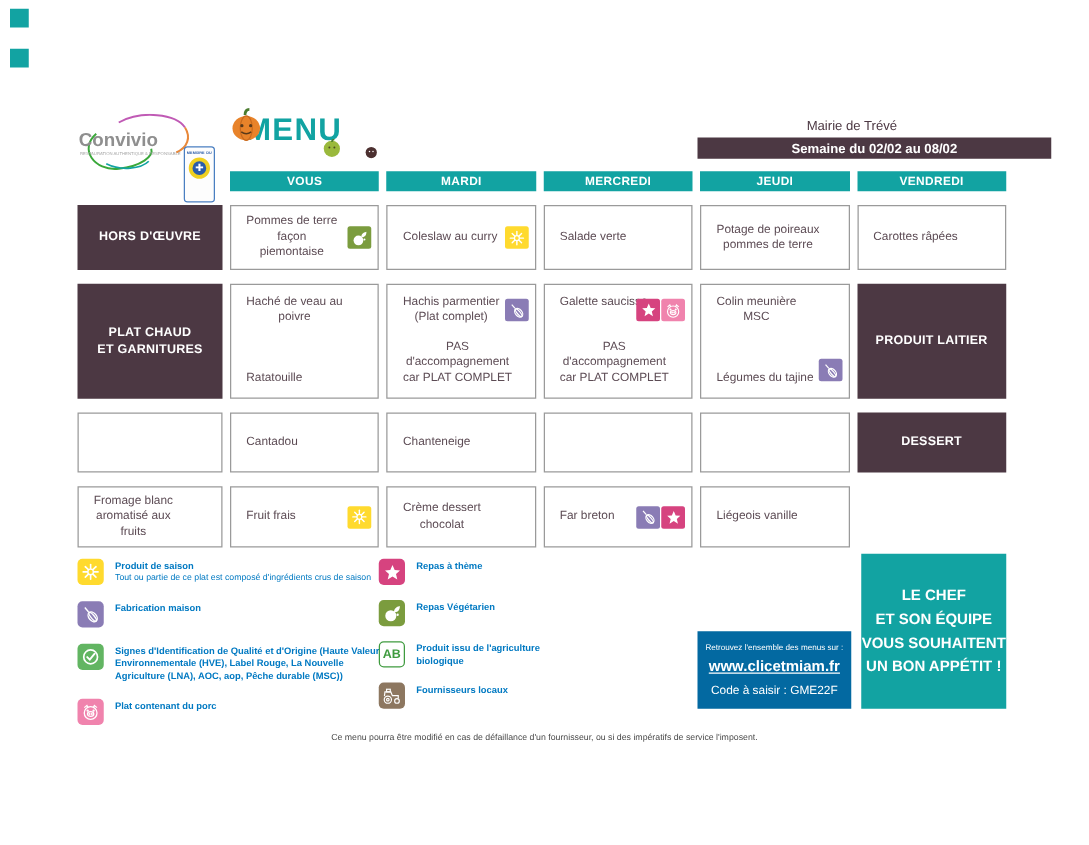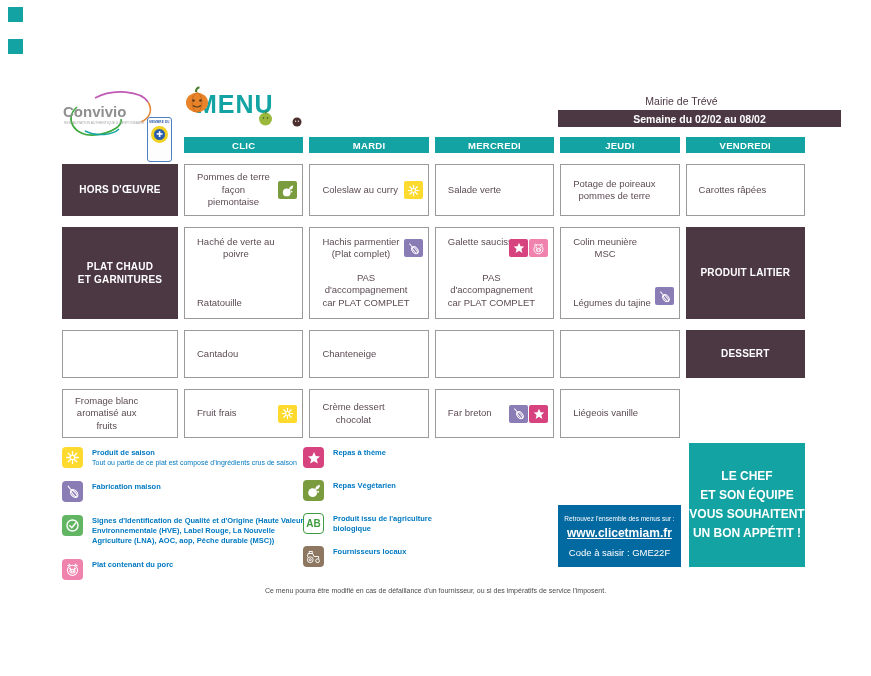--- a/index.html
+++ b/index.html
@@ -100,21 +100,21 @@
       <circle cx="6.4" cy="4.2" r="0.6" fill="#fff"></circle>
     </svg>
     <span>MENU</span>
   </div>
 
   <div class="client">Mairie de Trévé</div>
   <div class="week-bar">Semaine du 02/02 au 08/02</div>
 
   <div class="menu-grid">
     <div style="grid-column:1"></div>
-    <div class="day-head">CLIC</div>
+    <div class="day-head">VOUS</div>
     <div class="day-head">MARDI</div>
     <div class="day-head">MERCREDI</div>
     <div class="day-head">JEUDI</div>
     <div class="day-head">VENDREDI</div>
 
     <div class="row-label">HORS D'ŒUVRE</div>
     <div class="cell">
       <div class="ct">Pommes de terre
 façon
 piemontaise</div>
@@ -151,21 +151,21 @@
       <div class="ct">Potage de poireaux
 pommes de terre</div>
     </div>
     <div class="cell">
       <div class="ct">Carottes râpées</div>
     </div>
 
     <div class="row-label">PLAT CHAUD
 ET GARNITURES</div>
     <div class="cell split">
-      <div class="ct">Haché de verte au
+      <div class="ct">Haché de veau au
 poivre</div>
       <div class="ct">Ratatouille</div>
     </div>
     <div class="cell split">
       <div class="ct">Hachis parmentier
 (Plat complet)</div>
       <span class="icons ic-rt">
           <span class="ic bg-purple">
             <svg width="15" height="15" viewBox="0 0 20 20">
               <g transform="rotate(-40 10 10)" stroke="#fff" fill="none" stroke-width="1.3">

